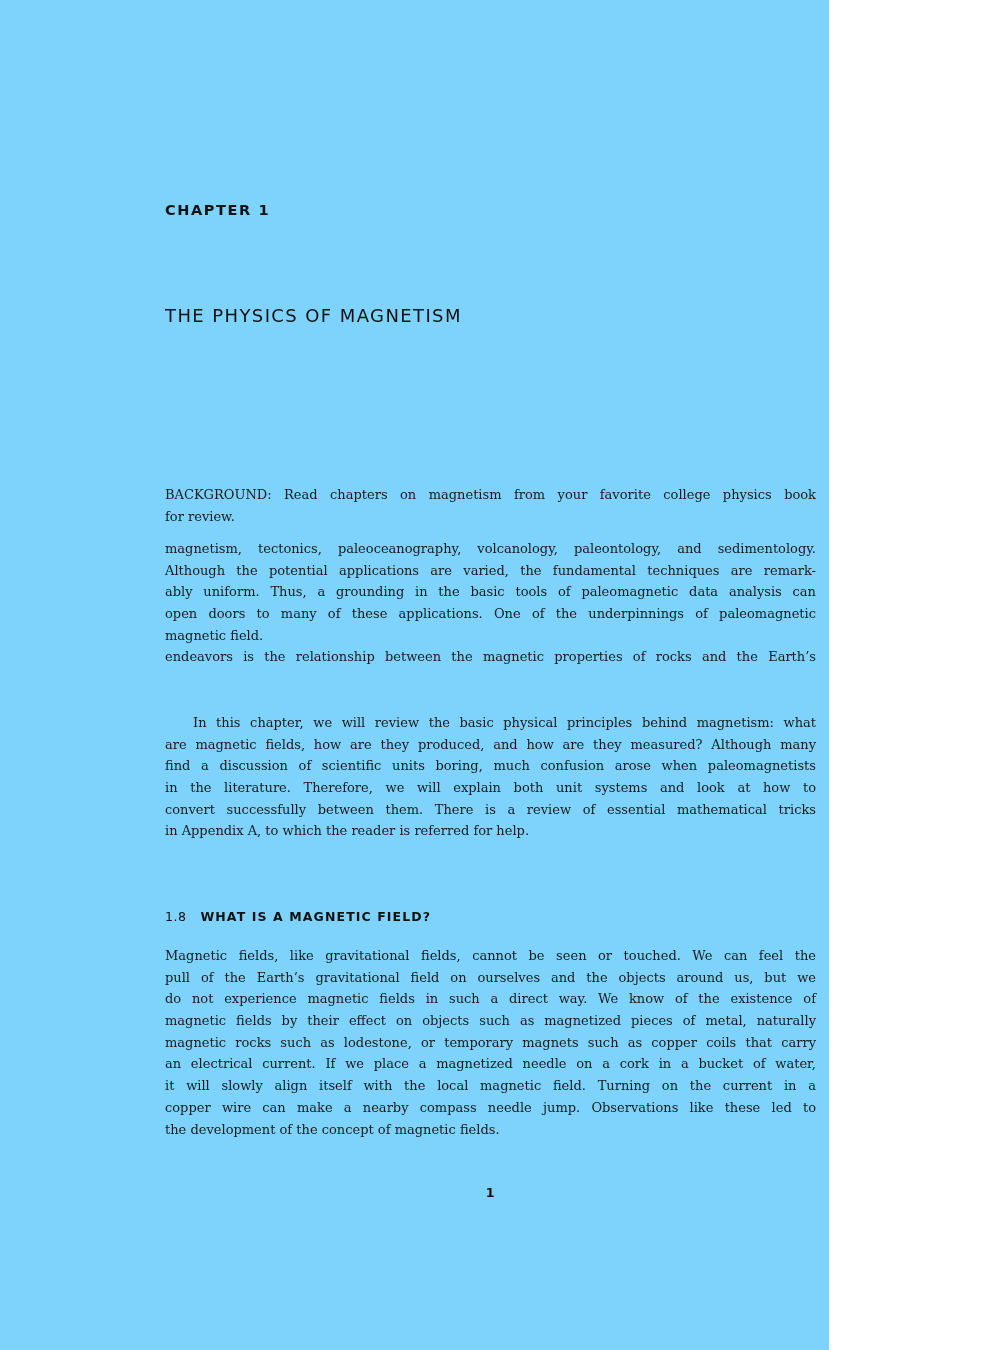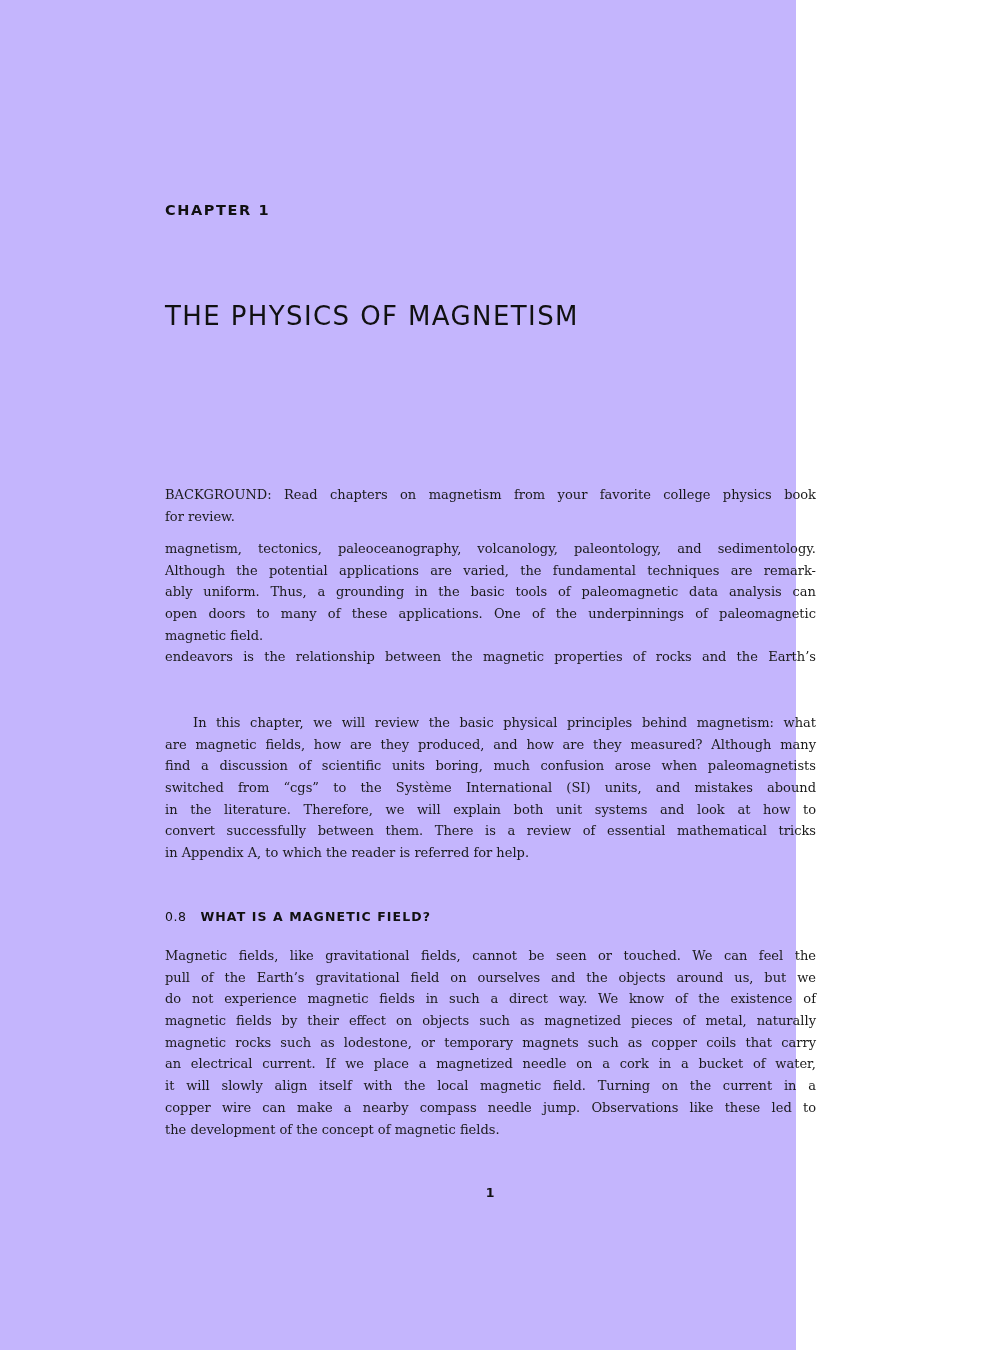--- a/index.html
+++ b/index.html
@@ -11,41 +11,42 @@
       width: 990px;
       height: 1350px;
       position: relative;
       overflow: hidden;
       color: #1a1a1a;
     }
     .page {
       position: absolute;
       left: 0; top: 0;
       width: 796px; height: 1350px;
-      background: #c4b5fd;
+      background: #7dd3fc;
+      padding-left: 33px;
     }
     .chapter-label {
       position: absolute;
       left: 165px;
       top: 200px;
       font-family: "DejaVu Sans", sans-serif;
       font-weight: bold;
       font-size: 14.5px;
       letter-spacing: 1.6px;
       color: #111;
       line-height: 20px;
       white-space: nowrap;
     }
     .chapter-title {
       position: absolute;
       left: 165px;
       top: 302px;
       font-family: "DejaVu Sans", sans-serif;
       font-weight: normal;
-      font-size: 26px;
+      font-size: 18px;
       letter-spacing: 1.4px;
       color: #111;
       line-height: 28px;
       white-space: nowrap;
     }
     .body-text {
       position: absolute;
       left: 165px;
       width: 651px;
       font-family: "DejaVu Serif", serif;
@@ -119,28 +120,27 @@
     <span class="line">ably uniform. Thus, a grounding in the basic tools of paleomagnetic data analysis can</span>
     <span class="line">open doors to many of these applications. One of the underpinnings of paleomagnetic</span>
     <span class="line last">magnetic field.</span>
     <span class="line">endeavors is the relationship between the magnetic properties of rocks and the Earth’s</span>
   </div>
 
   <div class="body-text" style="top:712px;">
     <span class="line indent">In this chapter, we will review the basic physical principles behind magnetism: what</span>
     <span class="line">are magnetic fields, how are they produced, and how are they measured? Although many</span>
     <span class="line">find a discussion of scientific units boring, much confusion arose when paleomagnetists</span>
-    <span class="line">switched from “cgs” to the Système International (SI) units, and mistakes abound</span>
     <span class="line">in the literature. Therefore, we will explain both unit systems and look at how to</span>
     <span class="line">convert successfully between them. There is a review of essential mathematical tricks</span>
     <span class="line last">in Appendix A, to which the reader is referred for help.</span>
   </div>
 
   <h2 class="section-heading" style="margin:0;">
-    <span class="num">0.8</span><span class="title">WHAT IS A MAGNETIC FIELD?</span>
+    <span class="num">1.8</span><span class="title">WHAT IS A MAGNETIC FIELD?</span>
   </h2>
 
   <div class="body-text" style="top:945px;">
     <span class="line">Magnetic fields, like gravitational fields, cannot be seen or touched. We can feel the</span>
     <span class="line">pull of the Earth’s gravitational field on ourselves and the objects around us, but we</span>
     <span class="line">do not experience magnetic fields in such a direct way. We know of the existence of</span>
     <span class="line">magnetic fields by their effect on objects such as magnetized pieces of metal, naturally</span>
     <span class="line">magnetic rocks such as lodestone, or temporary magnets such as copper coils that carry</span>
     <span class="line">an electrical current. If we place a magnetized needle on a cork in a bucket of water,</span>
     <span class="line">it will slowly align itself with the local magnetic field. Turning on the current in a</span>

